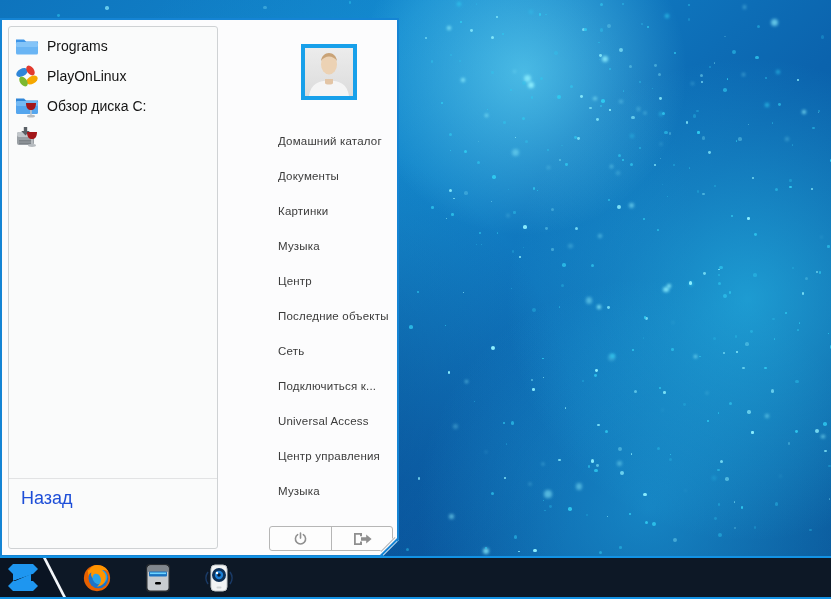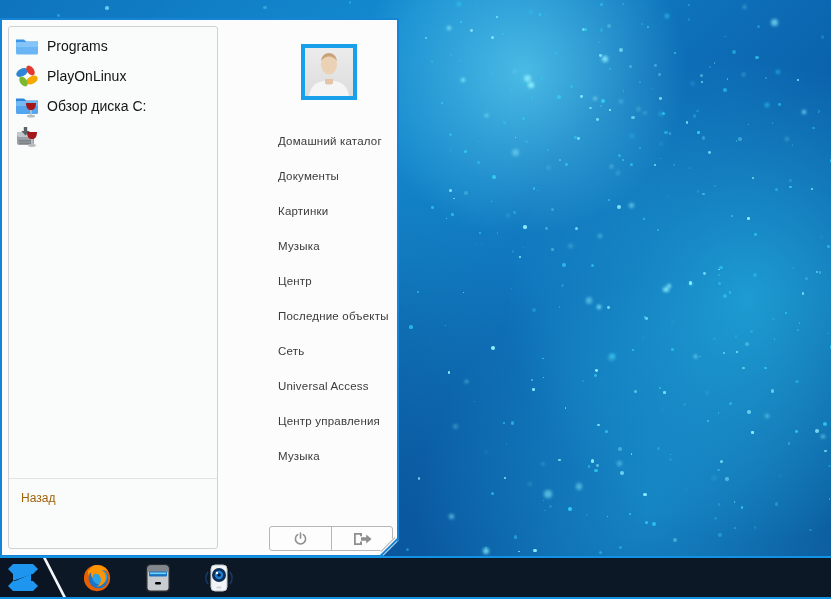--- a/index.html
+++ b/index.html
@@ -28,21 +28,21 @@
 
   .apps-panel { position:absolute; left:6px; top:6px; bottom:6px; width:210px;
     border:1px solid #cfd2d4; border-radius:3px; background:#fafbfb; }
   .apps-list { padding-top:4px; }
   .app-item { height:30px; display:flex; align-items:center; gap:7px; padding-left:5px; cursor:default; }
   .app-icon { width:26px; height:26px; flex:0 0 26px; }
   .app-label { font-size:14px; color:#141414; white-space:nowrap; }
 
   .back-section { position:absolute; left:0; right:0; bottom:0; height:70px;
     border-top:1px solid #e2e3e4; padding:9px 0 0 12px; }
-  .back-label { font-size:12px; color:#a16207; }
+  .back-label { font-size:18px; color:#1d4ed8; }
 
   .places-panel { position:absolute; left:262px; top:4px; right:3px; bottom:4px;margin-top:20px; }
   .avatar-button { width:56px; height:56px; margin:0 auto; border:4px solid #18a0ea;
     background:linear-gradient(180deg,#ececec,#dcdcdc); overflow:hidden; }
   .places-list { position:absolute; left:0; right:0; top:79px; }
   .place-item { height:35px; display:flex; align-items:center; padding-left:14px; cursor:default; }
   .place-label { font-size:11.5px; color:#3b3b3b; letter-spacing:.2px; white-space:nowrap; }
 
   .session-row { position:absolute; left:5px; right:1px; bottom:0; height:25px;
     border:1px solid #b6b6b6; border-radius:3px; background:#fdfdfd; display:flex;
@@ -609,20 +609,23 @@
         <div class="place-item">
             <span class="place-label">Центр</span>
           </div>
         <div class="place-item">
             <span class="place-label">Последние объекты</span>
           </div>
         <div class="place-item">
             <span class="place-label">Сеть</span>
           </div>
         <div class="place-item">
+            <span class="place-label">Подключиться к...</span>
+          </div>
+        <div class="place-item">
             <span class="place-label">Universal Access</span>
           </div>
         <div class="place-item">
             <span class="place-label">Центр управления</span>
           </div>
         <div class="place-item">
             <span class="place-label">Музыка</span>
           </div>
       </div>
 

